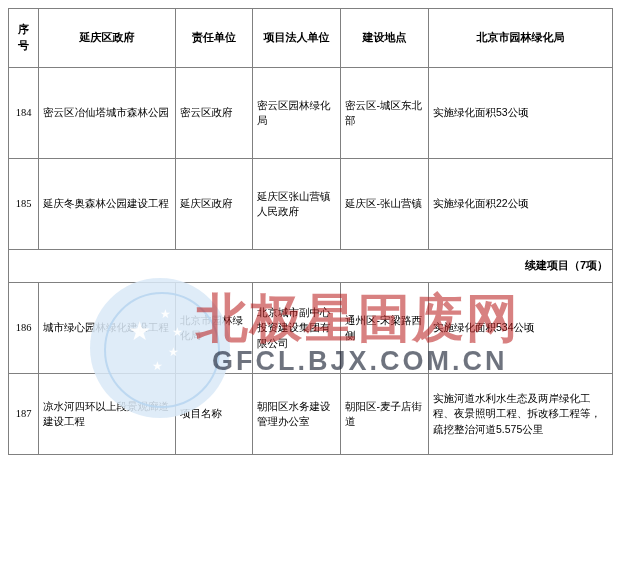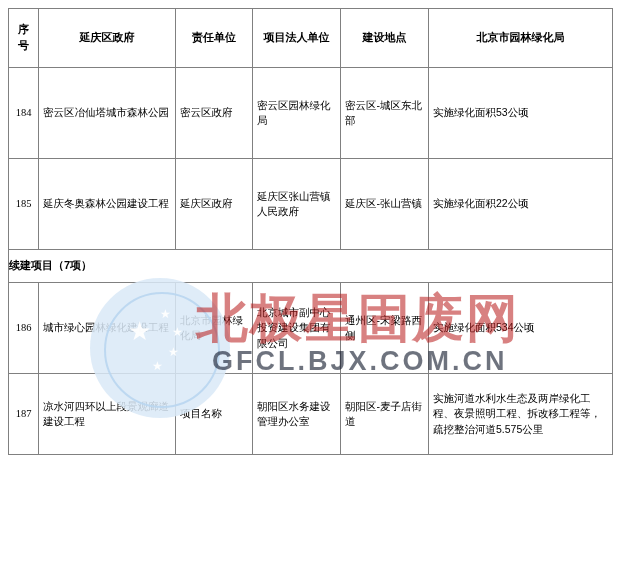--- a/index.html
+++ b/index.html
@@ -55,21 +55,21 @@
   .col-name { width: 137px; }
   .col-unit { width: 77px; }
   .col-legal { width: 88px; }
   .col-site { width: 88px; }
   .col-scale { width: 184px; }
 
   tr.row-184 td { height: 84px; }
   tr.row-185 td { height: 84px; }
   tr.section td {
     height: 26px;
-    text-align: left;
+    text-align: right;
     font-weight: bold;
     font-size: 11px;
     padding-left: 0;
   }
   tr.row-186 td { height: 84px; }
   tr.row-187 td { height: 74px; }
 
   
   .watermark {
     position: absolute;

